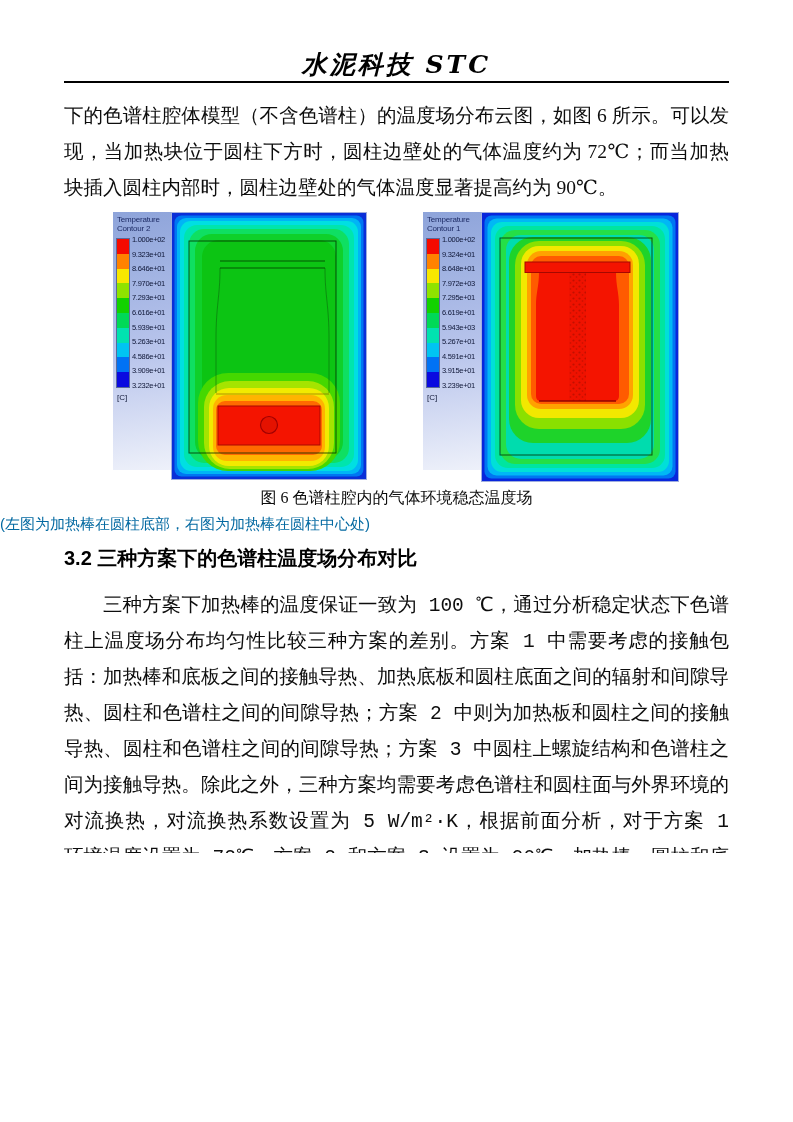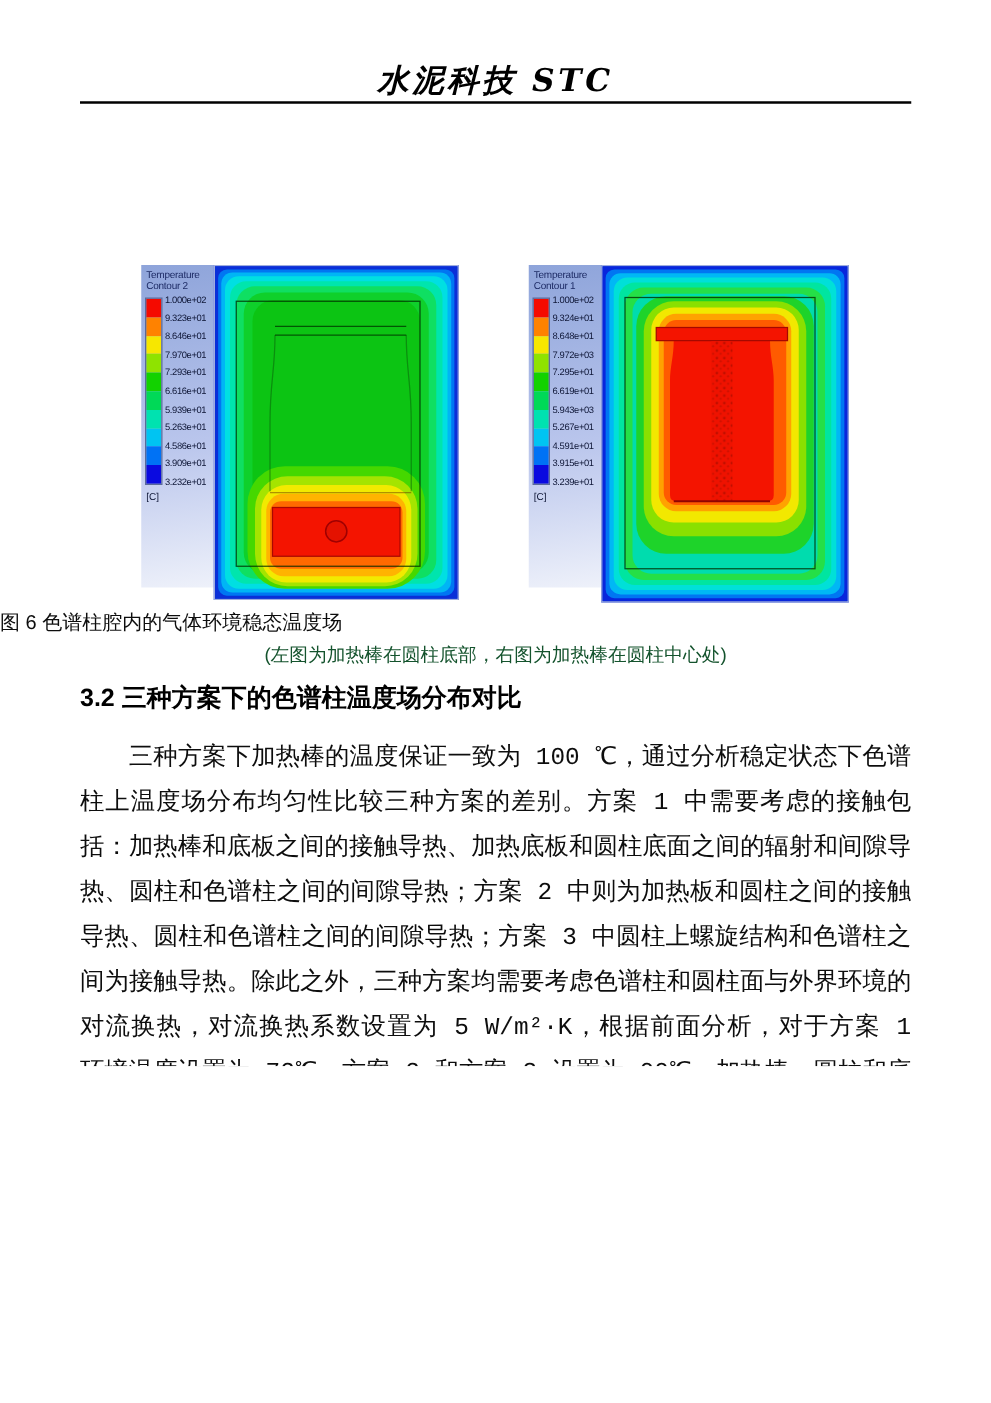--- a/index.html
+++ b/index.html
@@ -39,26 +39,26 @@
   .colorbar { width:12px; height:148px; display:flex; flex-direction:column; outline:0.5px solid #5a6a9a; }
   .legend-labels {
     display:flex; flex-direction:column; justify-content:space-between;
     height:154px; margin:-3px 0 0 3px; font-size:7.5px; letter-spacing:-0.3px; color:#0e1636;
   }
   .legend-labels div { line-height:8px; }
   .legend-unit { font-size:8px; color:#0e1636; margin-top:3px; }
   .plot-wrap { border:1.5px solid #9fadde; line-height:0; background:#0a2fd8; }
   
   .caption {
-    position:absolute; top:488px; left:0; width:793px; text-align:left;
-    font-family:Liberation Sans, sans-serif; font-size:16px; color:#0d0d0d;
+    position:absolute; top:488px; left:0; width:793px; text-align:center;
+    font-family:Liberation Serif, serif; font-size:16px; color:#0d0d0d;
   }
   .subcaption {
-    position:absolute; top:515px; left:0; width:793px; text-align:center;
-    font-family:"Liberation Sans","DejaVu Sans",sans-serif; font-size:15px; color:#14532d;
+    position:absolute; top:515px; left:0; width:793px; text-align:left;
+    font-family:"Liberation Sans","DejaVu Sans",sans-serif; font-size:15px; color:#0369a1;
   }
   .heading {
     position:absolute; top:545px; left:64px; width:665px; margin:0;
     font-family:"Liberation Sans","DejaVu Sans",sans-serif;
     font-size:20px; font-weight:bold; color:#000;
   }
   
   .footer-rule { position:absolute; top:1049px; left:64px; width:665px; height:2.5px; background:#000; border-radius:2px; }
   .footer-page {
     position:absolute; top:1058px; left:0; width:793px; text-align:center;
@@ -70,20 +70,21 @@
   }
 </style>
 </head>
 <body>
 
 <div class="page">
 
   <div class="header-title">水泥科技 STC</div>
   <div class="header-rule"></div>
 
+  <p class="body-text p1">下的色谱柱腔体模型（不含色谱柱）的温度场分布云图，如图 6 所示。可以发现，当加热块位于圆柱下方时，圆柱边壁处的气体温度约为 72℃；而当加热块插入圆柱内部时，圆柱边壁处的气体温度显著提高约为 90℃。</p>
 
   <div class="figure-row">
 
     <div class="cfd-figure left">
       <div class="legend">
         <div class="legend-title">Temperature</div>
         <div class="legend-title">Contour 2</div>
         <div class="legend-body">
           <div class="colorbar">
               <div style="background: rgb(245, 10, 0); flex: 1 1 0%;"></div>

